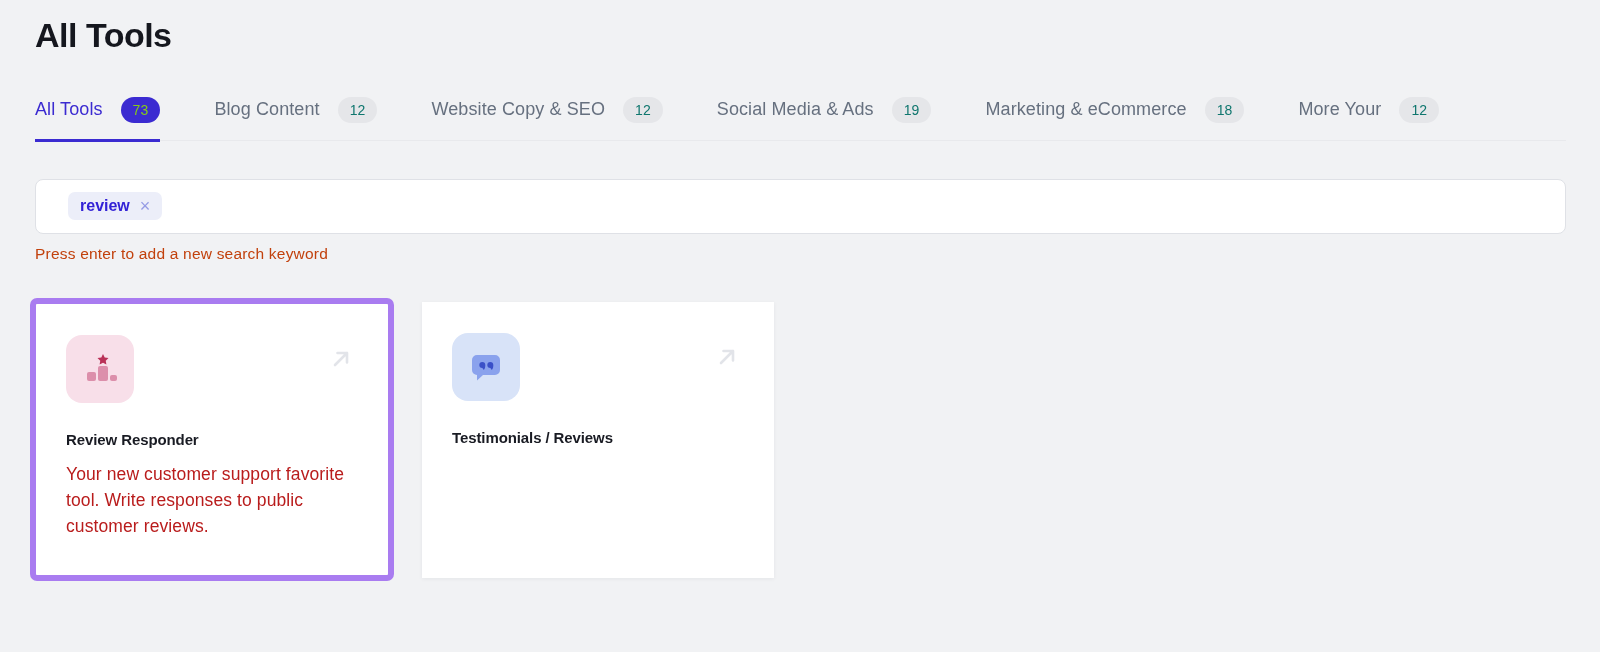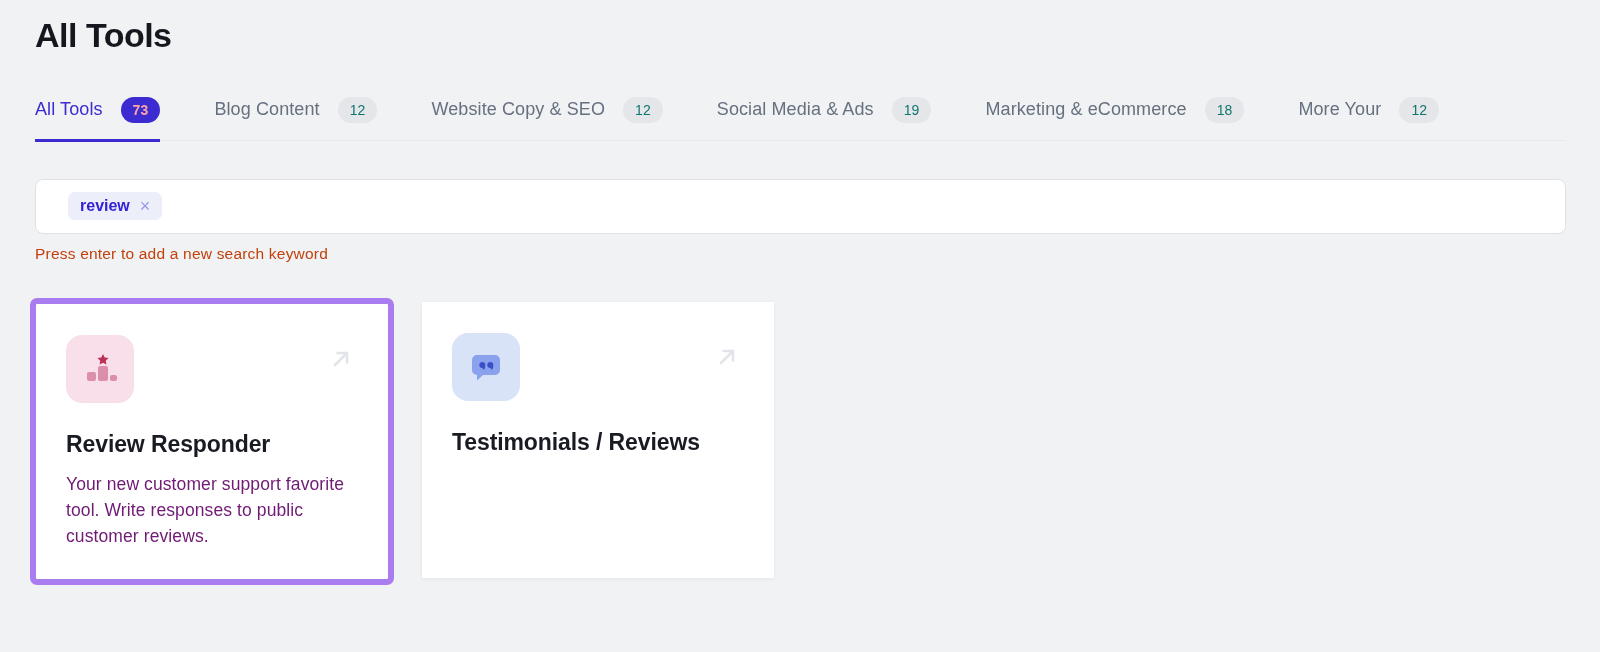--- a/index.html
+++ b/index.html
@@ -47,21 +47,21 @@
     min-width: 38px;
     padding: 0 12px;
     border-radius: 13px;
     display: inline-flex;
     align-items: center;
     justify-content: center;
     font-size: 14px;
     background: #E5E6E9;
     color: #0f766e;
   }
-  .tab.active .badge { background: #3B2BD1; color: #fca5a5; font-weight: 700; }
+  .tab.active .badge { background: #3B2BD1; color: #84cc16; font-weight: 400; }
 
   
   .searchbox {
     margin-top: 38px;
     height: 55px;
     background: #FFFFFF;
     border: 1px solid #DFE1E6;
     border-radius: 8px;
     display: flex;
     align-items: center;
@@ -139,30 +139,30 @@
   .tile-pink { background: #F8DFE9; }
   .tile-blue { background: #D8E3F8; }
   .open-arrow {
     position: absolute;
     top: 42px;
     right: 34px;
     cursor: pointer;
   }
   .card-title {
     margin-top: 28px;
-    font-size: 23px;
+    font-size: 15px;
     font-weight: 700;
     color: #191B23;
     letter-spacing: -0.1px;
   }
   .card-desc {
     margin-top: 13px;
     font-size: 17.5px;
     line-height: 26px;
-    color: #701a75;
+    color: #b91c1c;
     max-width: 288px;
     letter-spacing: 0.1px;
   }
 </style>
 </head>
 <body>
 
 <div class="page">
 
   <h1 class="page-title">All Tools</h1>

